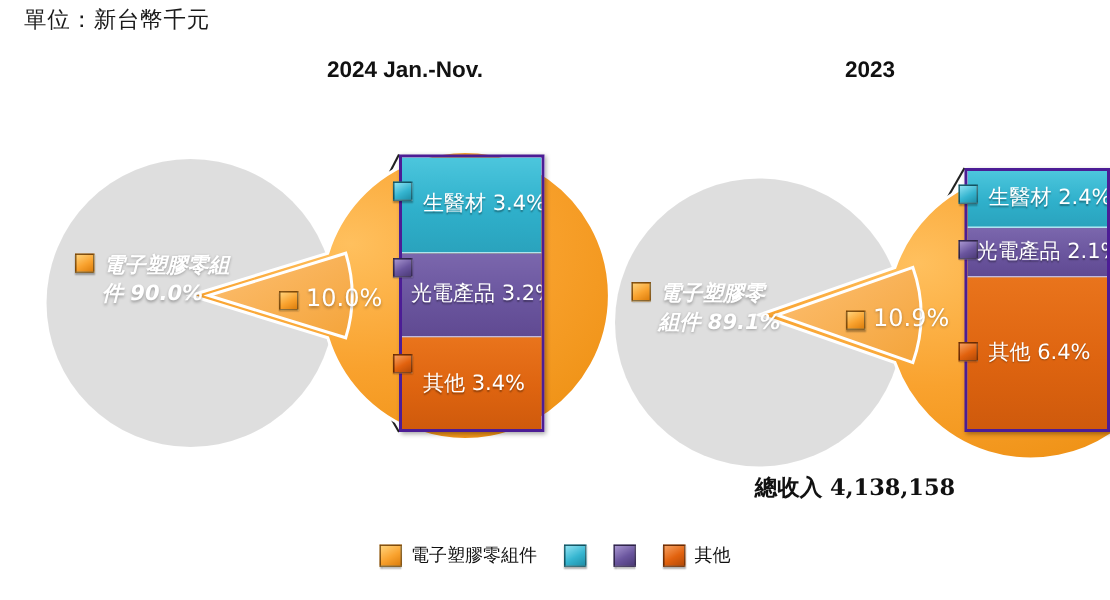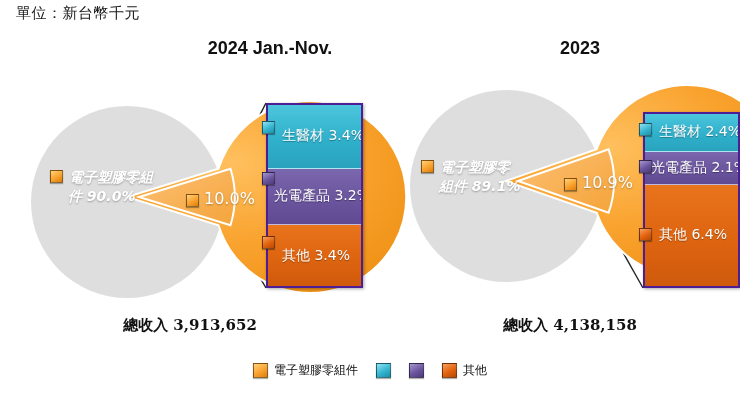--- a/index.html
+++ b/index.html
@@ -9,21 +9,21 @@
     font-family:"Liberation Sans","DejaVu Sans",sans-serif;
   }
   .unit-note{
     position:absolute;left:16px;top:4px;
     font-size:15px;color:#1a1a1a;letter-spacing:.5px;
     font-family:"DejaVu Serif","Liberation Serif",serif;
     white-space:nowrap;
   }
   .chart-title{
     position:absolute;top:38px;
-    font-size:18px;font-weight:bold;color:#111;
+    font-size:15px;font-weight:bold;color:#111;
     text-align:center;white-space:nowrap;
   }
   #title-left{left:140px;width:260px;}
   #title-right{left:450px;width:260px;}
 
   .panel{position:absolute;top:0;left:0;width:740px;height:400px;
          pointer-events:none;}
   .panel > *{pointer-events:auto;}
 
   .pie-wrap{position:absolute;}
@@ -151,31 +151,30 @@
       <span class="seg-label" style="padding-left:6px;">光電產品 3.2%</span>
     </div>
     <div class="seg seg-darkorange" style="height:33.6%;">
       <span class="seg-label">其他 3.4%</span>
     </div>
   </div>
   <span class="bullet b-teal" style="left:262px;top:121px;"></span>
   <span class="bullet b-purple" style="left:262px;top:172px;"></span>
   <span class="bullet b-darkred" style="left:262px;top:236px;"></span>
 
-  <div class="total-line" id="total-left">總收入 3,913,652</div>
 </div>
 
 <div class="panel">
 
   <svg class="connector" width="740" height="400">
     <line x1="607" y1="175" x2="643" y2="112" stroke="#222" stroke-width="1.4"></line>
     <line x1="607" y1="224" x2="643" y2="288" stroke="#222" stroke-width="1.4"></line>
   </svg>
 
-  <div class="pie-wrap" style="left:399px;top:74px;">
+  <div class="pie-wrap" style="left:399px;top:103px;">
     <svg class="pie-svg" width="230" height="215" viewBox="0 0 230 215">
       <defs>
         <radialGradient id="pgR" cx="38%" cy="32%" r="78%">
           <stop offset="0%" stop-color="#ffc05e"></stop>
           <stop offset="55%" stop-color="#f9a22e"></stop>
           <stop offset="100%" stop-color="#ef9216"></stop>
         </radialGradient>
         <linearGradient id="sgR" x1="0" y1="0" x2="1" y2="1">
           <stop offset="0%" stop-color="#fdc074"></stop>
           <stop offset="100%" stop-color="#f4a43a"></stop>

